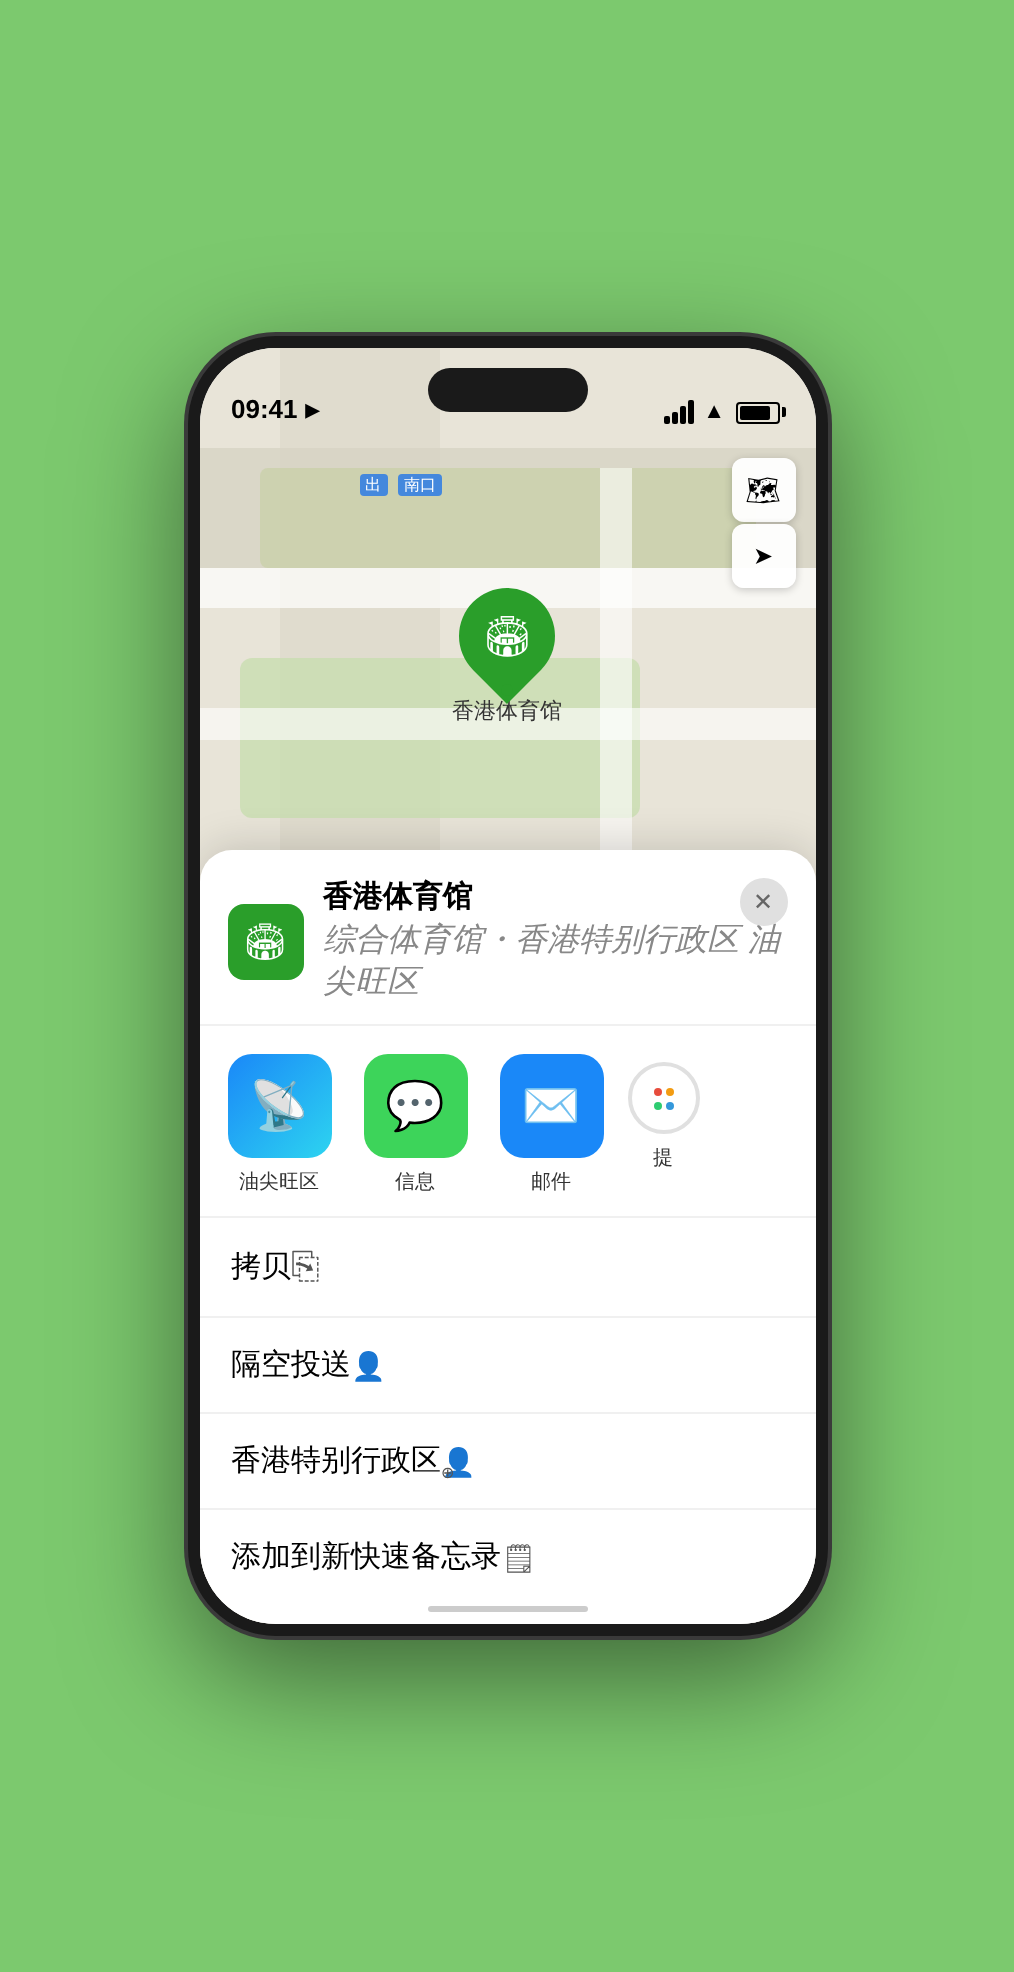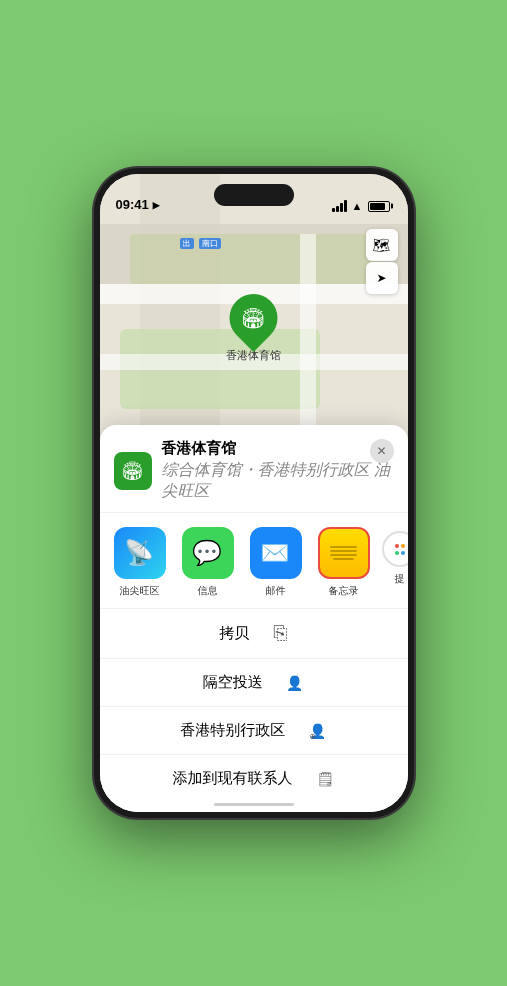--- a/index.html
+++ b/index.html
@@ -344,25 +344,24 @@
     }
 
     
     .action-list {
       padding: 0;
     }
 
     .action-item {
       display: flex;
       align-items: center;
-      justify-content: center;
+      justify-content: flex-start;
       padding: 14px 16px;
       border-bottom: 1px solid #f0f0f0;
       cursor: pointer;
-      gap: 24px;
     }
 
     .action-item:last-child {
       border-bottom: none;
     }
 
     .action-label {
       font-size: 15px;
       color: #000;
     }
@@ -470,29 +469,20 @@
           <span class="share-label">信息</span>
         </div>
 
         <div class="share-item">
           <div class="share-icon-wrap mail-bg">
             <span>✉️</span>
           </div>
           <span class="share-label">邮件</span>
         </div>
 
-        <div class="share-item">
-          <div class="share-icon-wrap notes-bg" style="flex-direction:column;gap:2px;padding:6px;">
-            <div style="height:2px;background:rgba(80,60,0,0.35);border-radius:1px;width:75%;margin:0 auto;"></div>
-            <div style="height:2px;background:rgba(80,60,0,0.35);border-radius:1px;width:75%;margin:0 auto;"></div>
-            <div style="height:2px;background:rgba(80,60,0,0.35);border-radius:1px;width:75%;margin:0 auto;"></div>
-            <div style="height:2px;background:rgba(80,60,0,0.35);border-radius:1px;width:60%;margin:0 auto;"></div>
-          </div>
-          <span class="share-label">备忘录</span>
-        </div>
 
         <div class="more-btn-wrap">
           <div class="more-dots">
             <div class="more-dot-group">
               <div class="mdot" style="background:#e74c3c;"></div>
               <div class="mdot" style="background:#f39c12;"></div>
             </div>
             <div class="more-dot-group">
               <div class="mdot" style="background:#2ecc71;"></div>
               <div class="mdot" style="background:#3498db;"></div>
@@ -511,21 +501,21 @@
           <span class="action-label">隔空投送</span>
           <span class="action-icon" style="font-size:14px;">👤</span>
         </div>
         <div class="action-item">
           <span class="action-label">香港特别行政区</span>
           <span class="action-icon" style="font-size:14px; position:relative;">
             👤<span style="font-size:8px;position:absolute;bottom:-2px;left:0;">⊕</span>
           </span>
         </div>
         <div class="action-item">
-          <span class="action-label">添加到现有联系人</span>
+          <span class="action-label">添加到新快速备忘录</span>
           <span class="action-icon" style="font-size:14px;">🗒</span>
         </div>
       </div>
 
       <div class="home-indicator"></div>
     </div>
 
   </div>
 </div>
 

